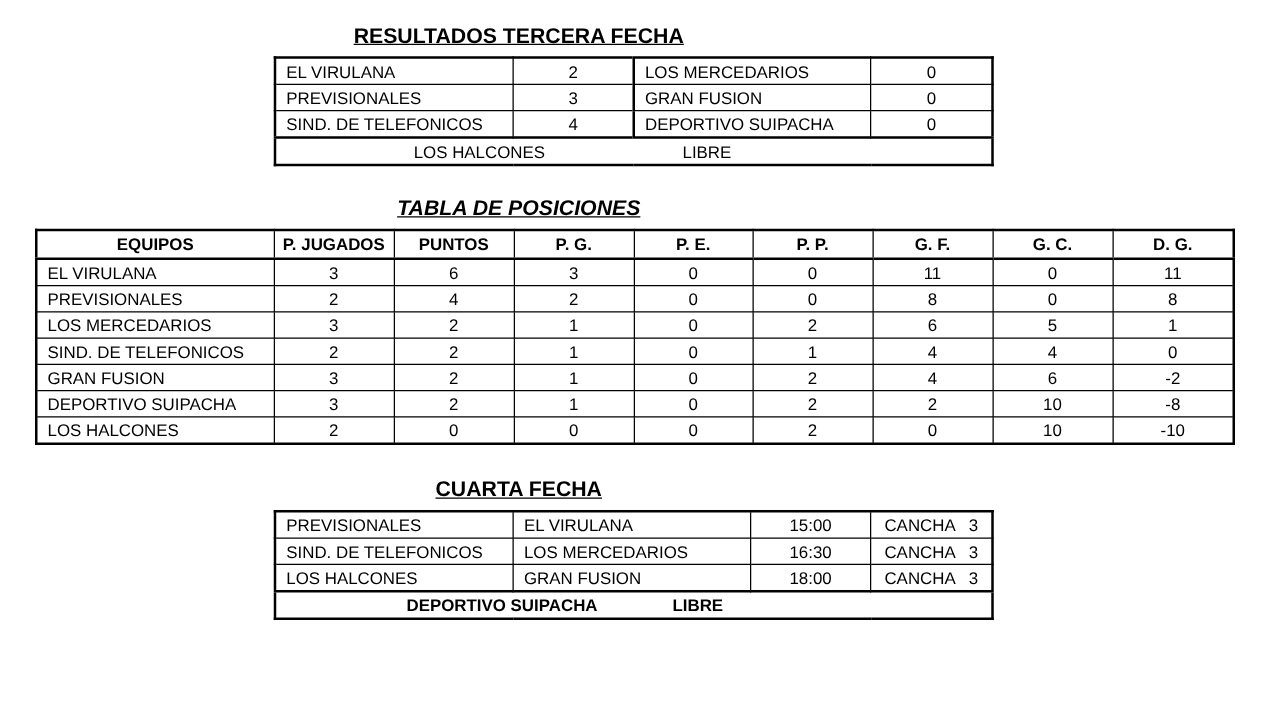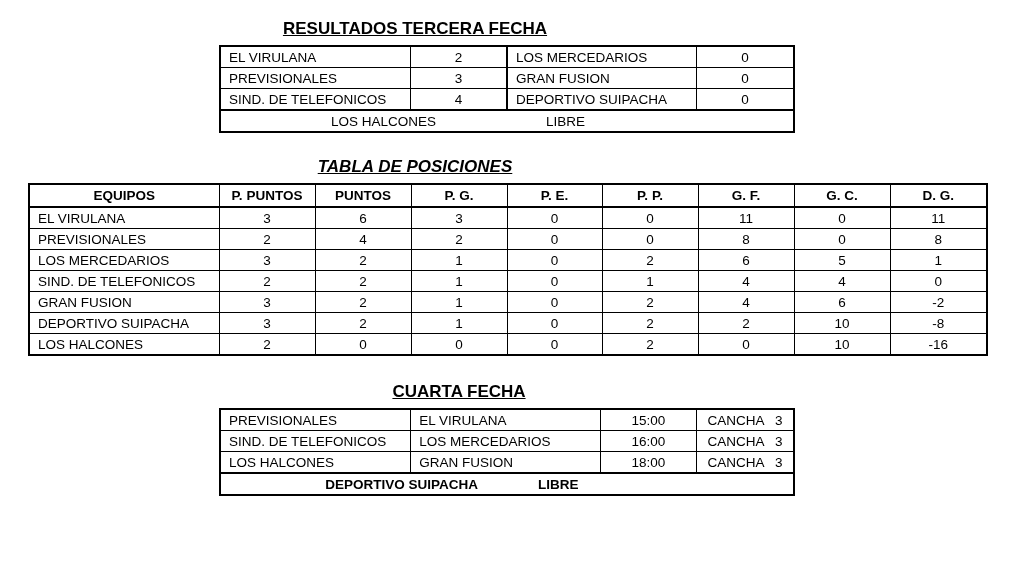--- a/index.html
+++ b/index.html
@@ -62,21 +62,21 @@
       <col style="width:96px">
       <col style="width:95px">
       <col style="width:96px">
       <col style="width:96px">
       <col style="width:96px">
       <col style="width:97px">
   </colgroup>
   <tbody>
       <tr>
     <th>EQUIPOS</th>
-    <th>P. PUNTOS</th>
+    <th>P. JUGADOS</th>
     <th>PUNTOS</th>
     <th>P. G.</th>
     <th>P. E.</th>
     <th>P. P.</th>
     <th>G. F.</th>
     <th>G. C.</th>
     <th>D. G.</th>
   </tr>
   <tr>
     <td class="l">EL VIRULANA</td>
@@ -146,44 +146,44 @@
   </tr>
   <tr>
     <td class="l">LOS HALCONES</td>
     <td class="c">2</td>
     <td class="c">0</td>
     <td class="c">0</td>
     <td class="c">0</td>
     <td class="c">2</td>
     <td class="c">0</td>
     <td class="c">10</td>
-    <td class="c">-16</td>
+    <td class="c">-10</td>
   </tr>
 </tbody>
   </table>
 
-<div class="title" style="top:382px;padding-left:44px;">CUARTA FECHA</div>
+<div class="title" style="top:382px;">CUARTA FECHA</div>
 <table style="left:219px; top:408px; width:576px;">
   <colgroup>
       <col style="width:190px">
       <col style="width:189px">
       <col style="width:96px">
       <col style="width:97px">
     </colgroup>
   <tbody>
       <tr>
     <td class="l">PREVISIONALES</td>
     <td class="l">EL VIRULANA</td>
     <td class="c">15:00</td>
     <td class="c" style="white-space:pre;">CANCHA   3</td>
   </tr>
   <tr>
     <td class="l">SIND. DE TELEFONICOS</td>
     <td class="l">LOS MERCEDARIOS</td>
-    <td class="c">16:00</td>
+    <td class="c">16:30</td>
     <td class="c" style="white-space:pre;">CANCHA   3</td>
   </tr>
   <tr>
     <td class="l">LOS HALCONES</td>
     <td class="l">GRAN FUSION</td>
     <td class="c">18:00</td>
     <td class="c" style="white-space:pre;">CANCHA   3</td>
   </tr>
   <tr class="libre-row">
     <td colspan="4" style="border-top:2px solid #000;font-weight:bold;">

